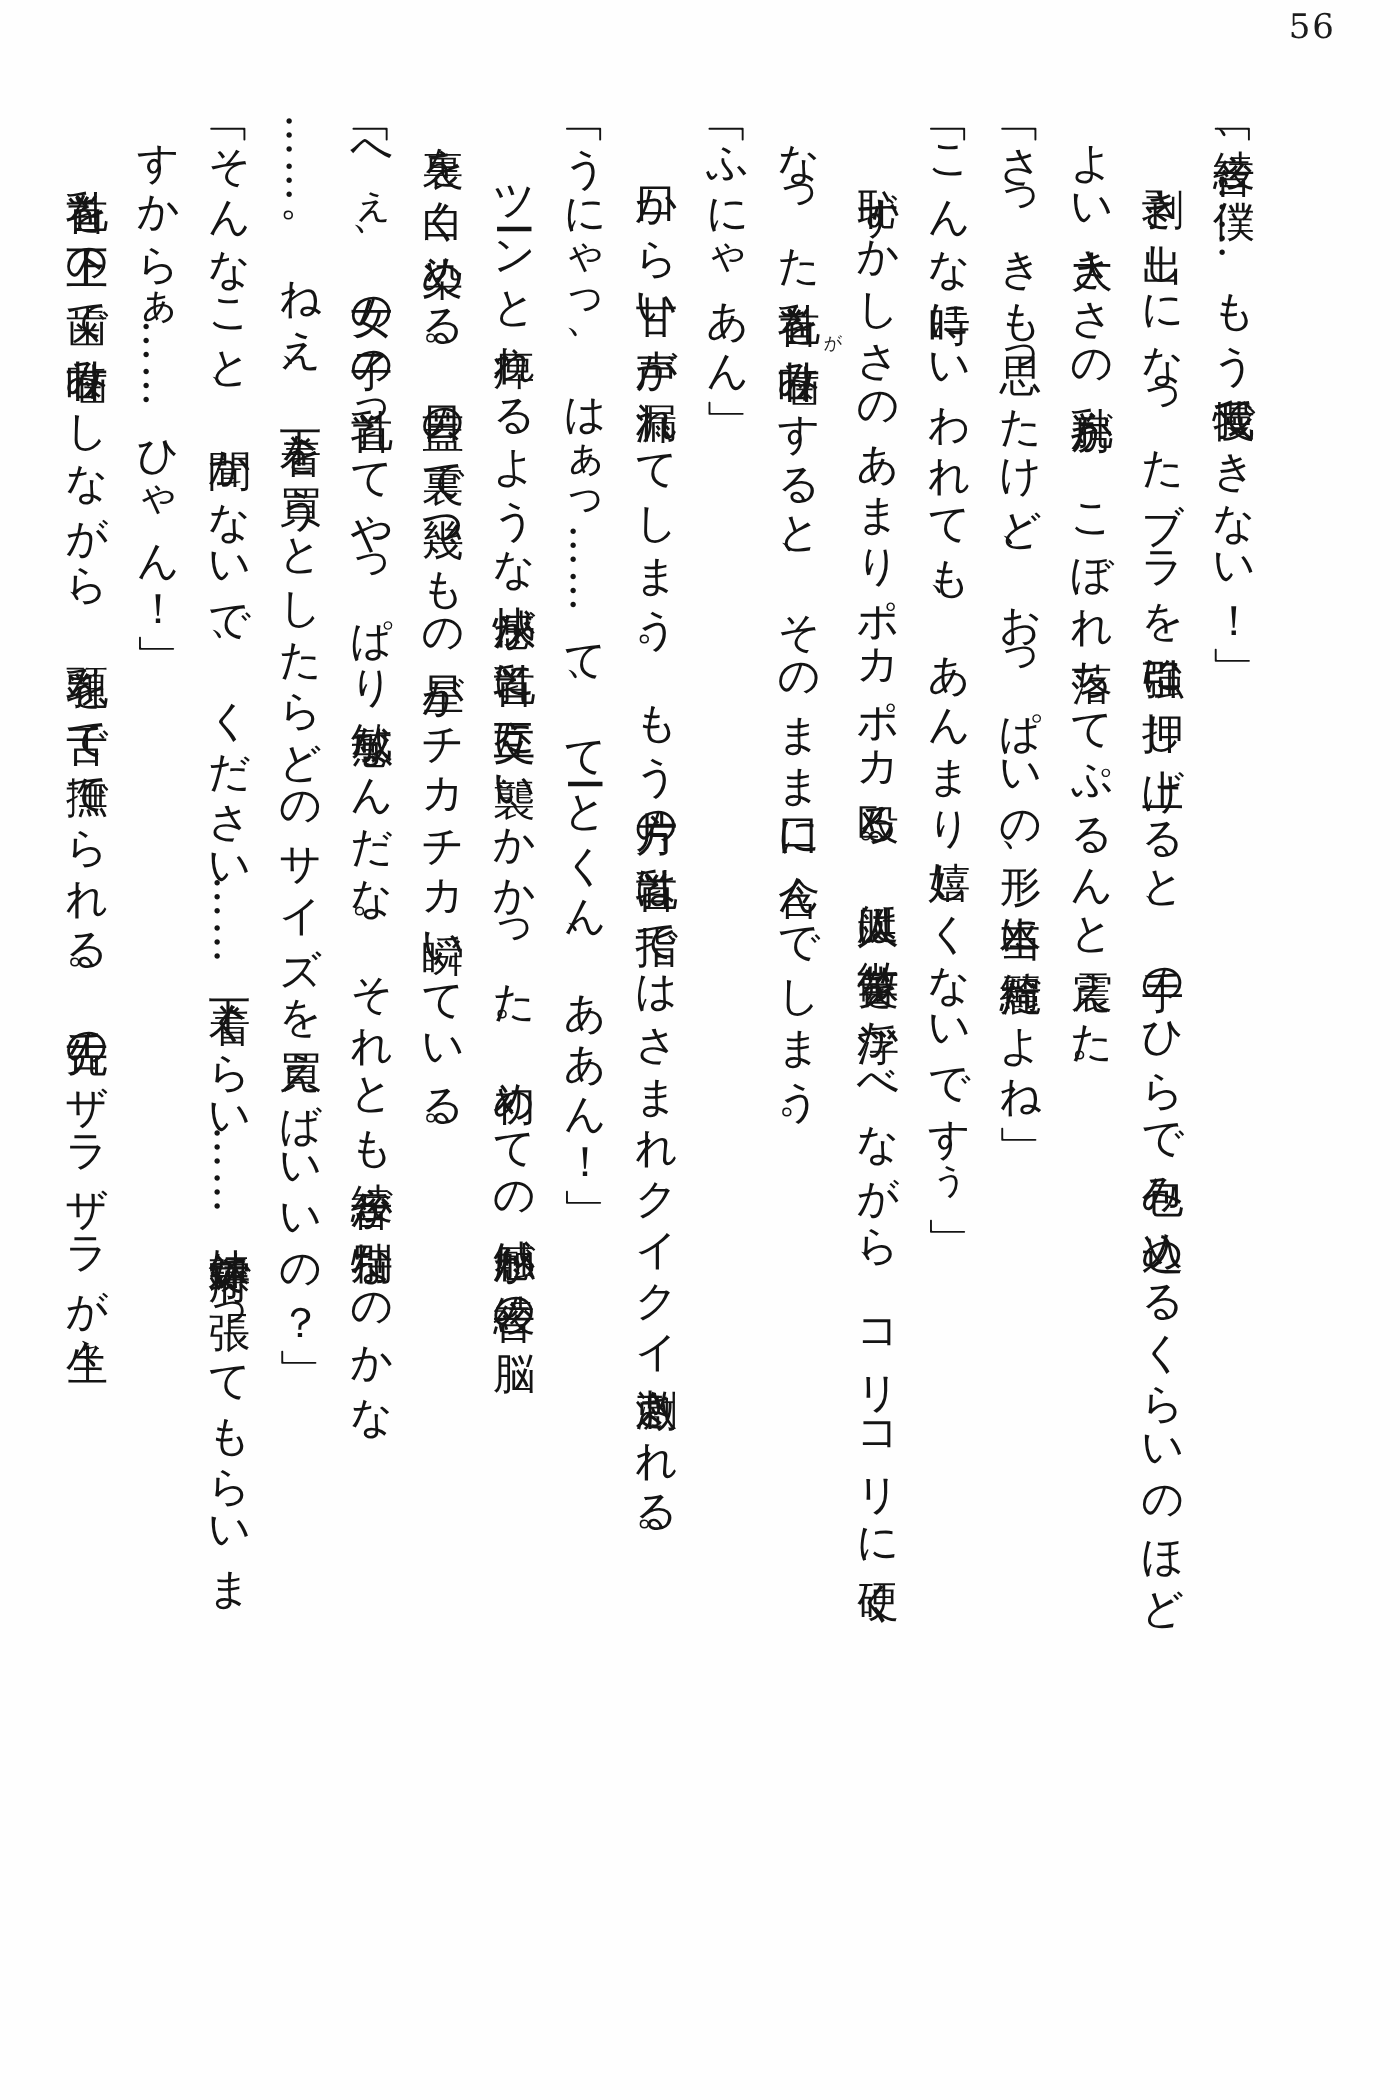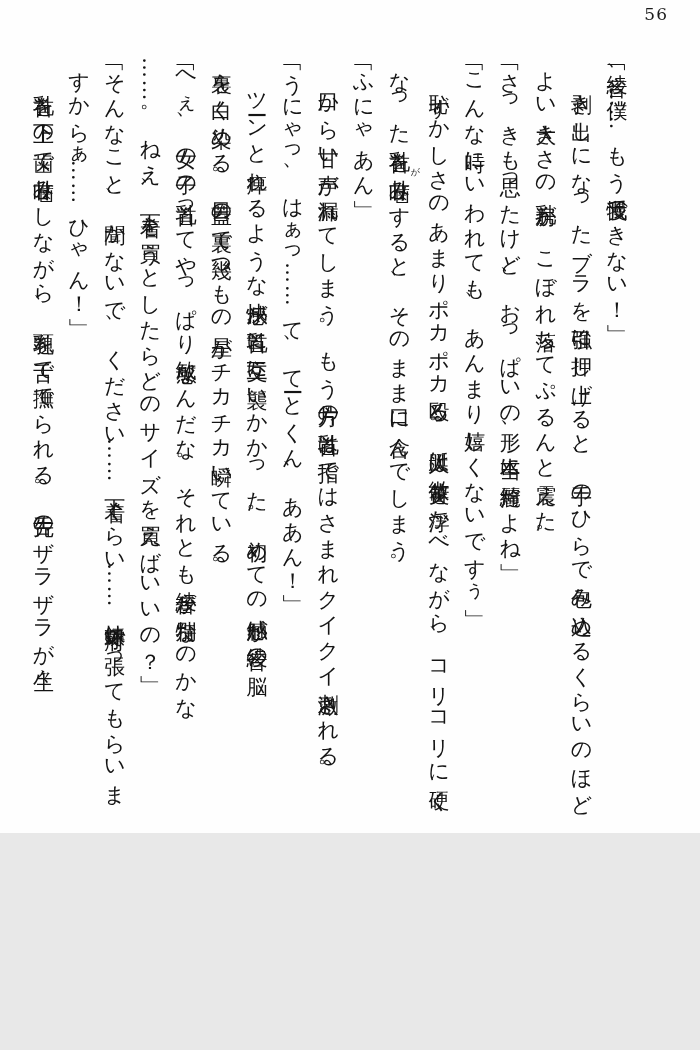--- a/index.html
+++ b/index.html
@@ -3,21 +3,21 @@
 <meta charset="utf-8">
 <style>
   html, body {
     margin: 0;
     padding: 0;
     background: #e8e8e8;
   }
   .page {
     position: relative;
     width: 700px;
-    height: 833px;
+    height: 1050px;
     margin: 0 auto;
     background: #fefefe;
     overflow: hidden;
     font-family: "DejaVu Serif", "Liberation Serif", serif;
     color: #151515;
   }
   .page-number {
     position: absolute;
     top: 4px;
     right: 32px;

